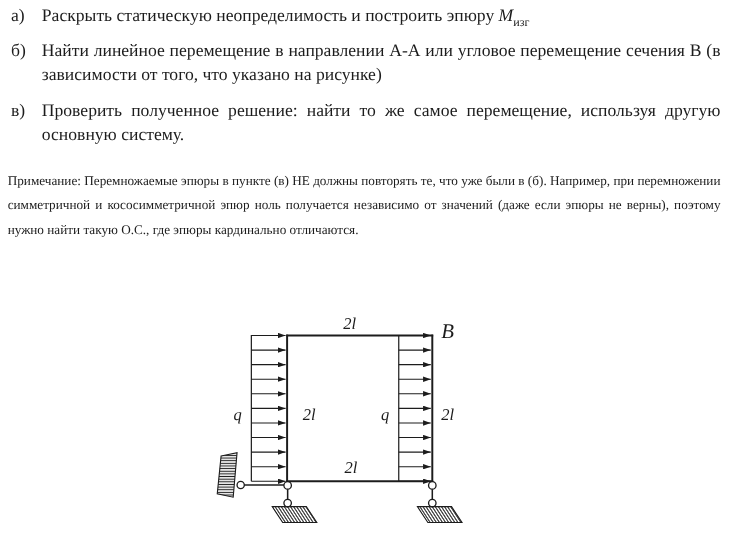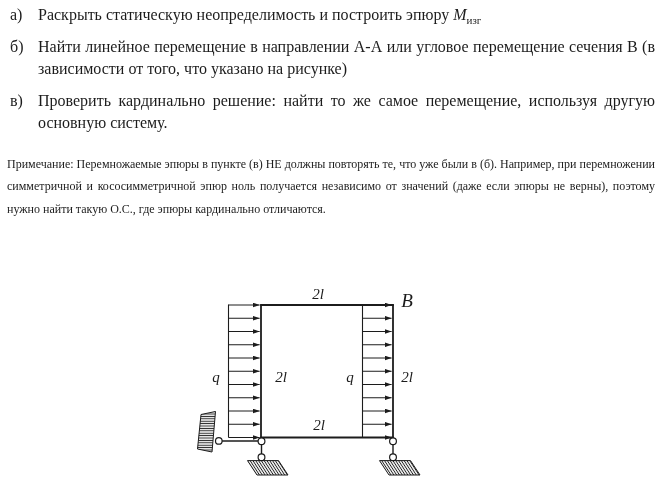--- a/index.html
+++ b/index.html
@@ -83,21 +83,21 @@
       <div class="task-text"><span>Раскрыть статическую неопределимость и построить эпюру </span><i>M</i><sub>изг</sub></div>
     </div>
 
     <div class="task-item">
       <div class="task-label">б)</div>
       <div class="task-text">Найти линейное перемещение в направлении А-А или угловое перемещение сечения В (в зависимости от того, что указано на рисунке)</div>
     </div>
 
     <div class="task-item">
       <div class="task-label">в)</div>
-      <div class="task-text">Проверить кардинально решение: найти то же самое перемещение, используя другую основную систему.</div>
+      <div class="task-text">Проверить полученное решение: найти то же самое перемещение, используя другую основную систему.</div>
     </div>
 
     <p class="note">Примечание: Перемножаемые эпюры в пункте (в) НЕ должны повторять те, что уже были в (б). Например, при перемножении симметричной и кососимметричной эпюр ноль получается независимо от значений (даже если эпюры не верны), поэтому нужно найти такую О.С., где эпюры кардинально отличаются.</p>
   </div>
 
   <svg class="diagram-svg" viewBox="0 0 666 496" width="666" height="496" xmlns="http://www.w3.org/2000/svg">
     <defs>
       <marker id="arrowHead" markerWidth="7" markerHeight="5" viewBox="0 0 10 7" refX="10" refY="3.5" orient="auto" markerUnits="userSpaceOnUse">
         <path d="M0,0 L10,3.5 L0,7 Z" fill="#1c1c1c"></path>
       </marker>

